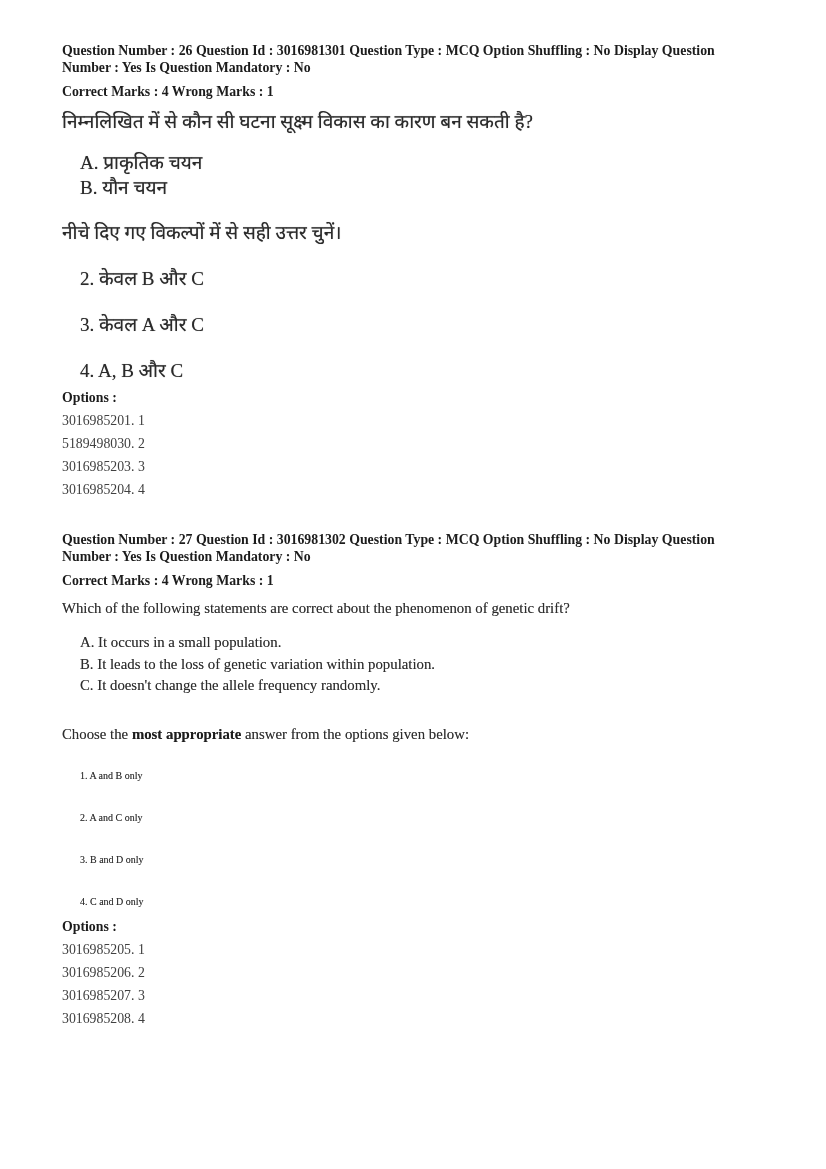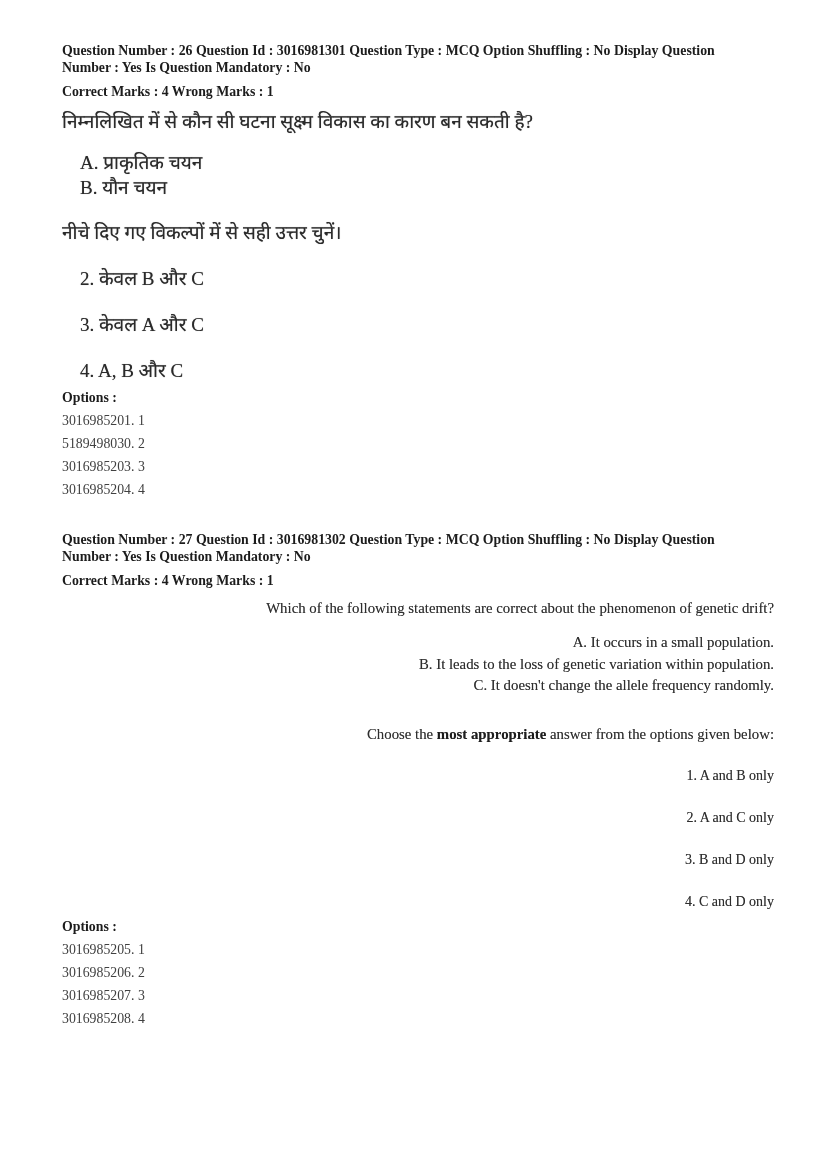--- a/index.html
+++ b/index.html
@@ -11,21 +11,21 @@
     width: 826px;
     height: 1169px;
     overflow: hidden;
     font-family: "Liberation Serif", "DejaVu Serif", serif;
     color: #232323;
   }
   .page {
     box-sizing: border-box;
     width: 826px;
     height: 1169px;
-    padding: 42px 52px 0 62px;
+    padding: 42px 36px 0 62px;
   }
   .question-block { margin: 0; }
   .q-meta {
     font-weight: bold;
     font-size: 13.8px;
     line-height: 17px;
     color: #1c1c1c;
     max-width: 716px;
   }
   .q-meta span { display: block; }
@@ -61,41 +61,40 @@
     font-size: 19px;
     line-height: 24px;
     padding-left: 18px;
     margin-top: 22px;
   }
   .choice-hi:first-of-type { margin-top: 23px; }
   
   .en {
     color: #2e2e2e;
     text-shadow: 0 0 0.6px rgba(46,46,46,0.5);
-    text-align: right;
   }
   .q-text-en {
     font-size: 14.8px;
     line-height: 20px;
     margin-top: 9px;
   }
   .stmt-list-en {
     margin-top: 14px;
     padding-left: 18px;
     font-size: 14.8px;
     line-height: 21.5px;
   }
   .instruction-en {
     font-size: 14.8px;
     line-height: 20px;
     margin-top: 27px;
   }
   .instruction-en b { color: #1d1d1d; }
   .choice-en {
-    font-size: 14px;
+    font-size: 10px;
     line-height: 20px;
     padding-left: 18px;
     margin-top: 22px;
   }
   .choice-en:first-of-type { margin-top: 25px; }
   .options-label {
     font-weight: bold;
     font-size: 13.8px;
     line-height: 17px;
     color: #1c1c1c;

